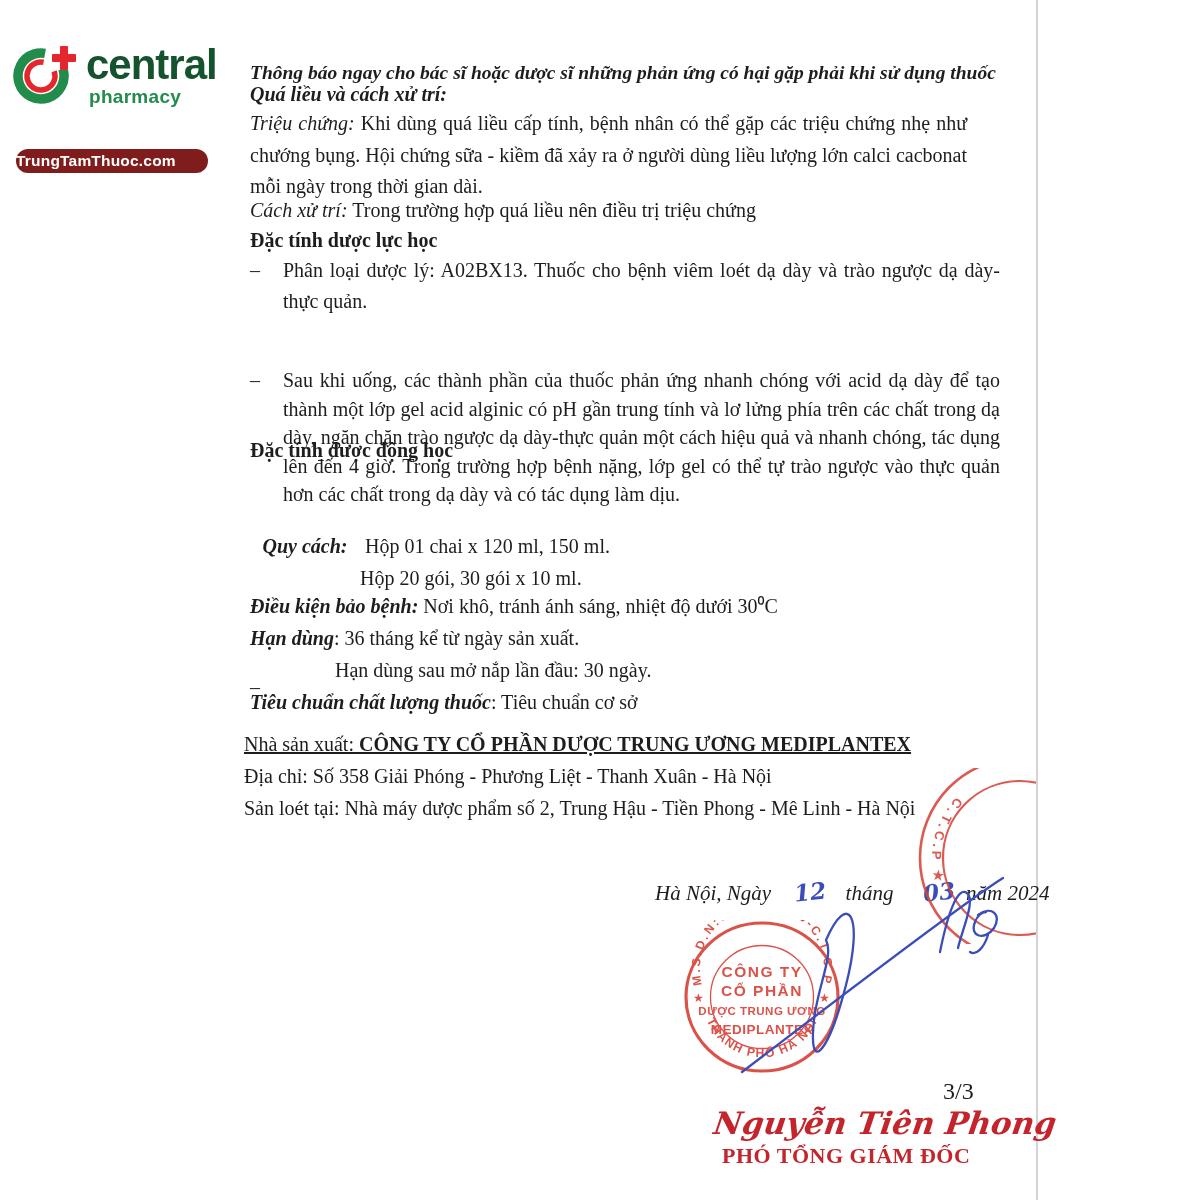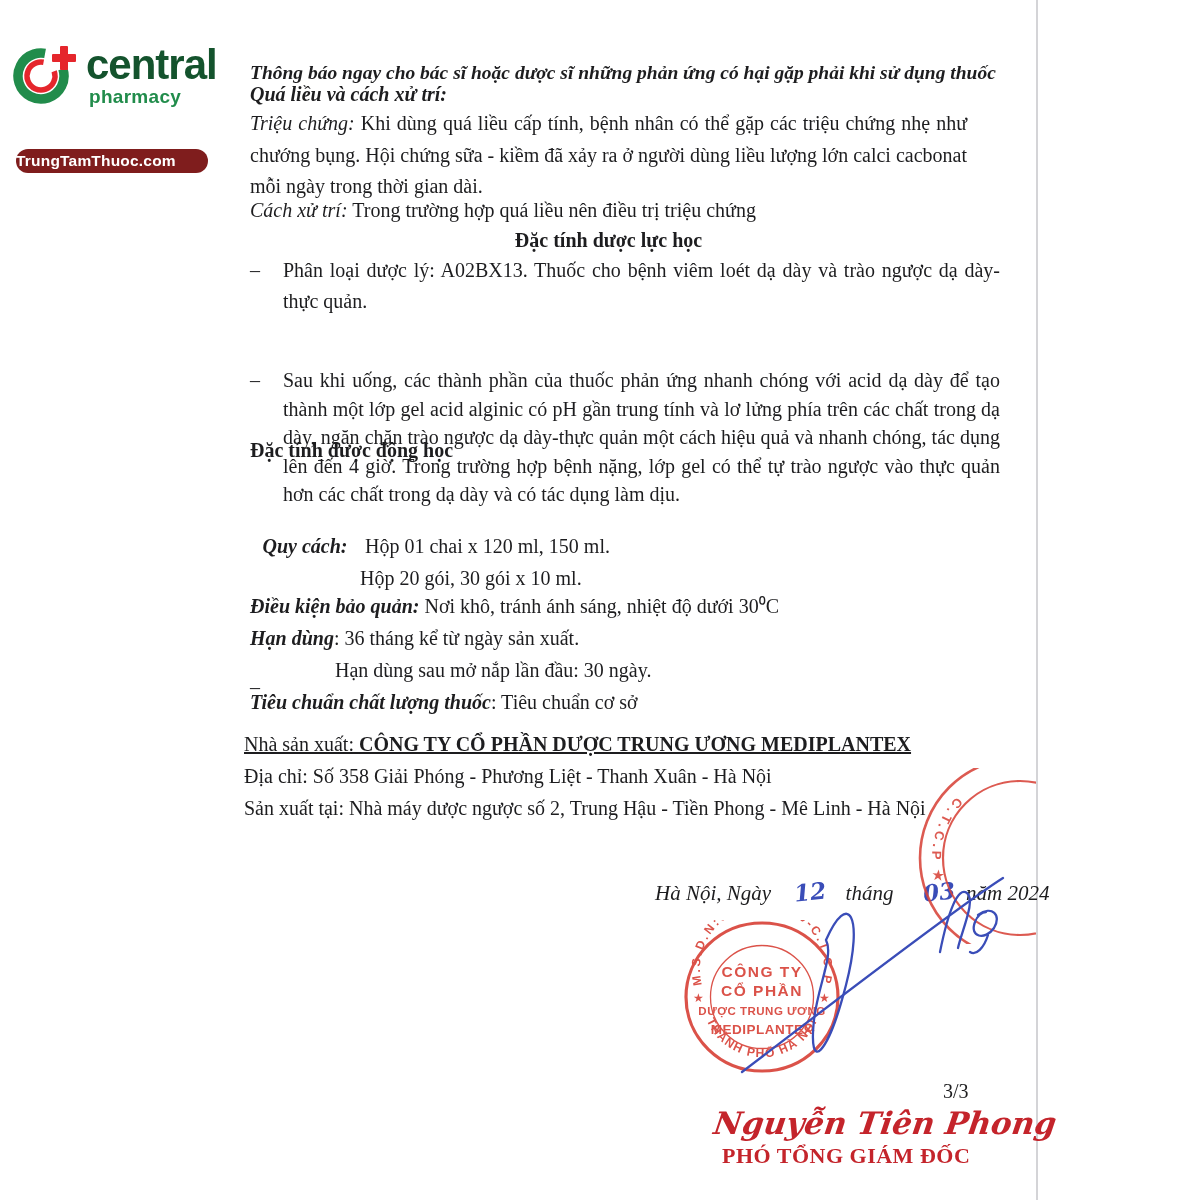--- a/index.html
+++ b/index.html
@@ -29,21 +29,21 @@
   .pageedge{left:1036px;top:0;width:2px;height:1200px;background:#c6c6ca;opacity:.75;}
   
   .dateline{left:655px;top:876px;font-size:21px;font-style:italic;white-space:nowrap;line-height:31px;}
   .ink{color:#3a4db8;font-family:"DejaVu Serif",serif;font-weight:bold;display:inline-block;
        transform:rotate(-6deg);font-size:23px;}
   .signer-title{left:722px;top:1143px;color:#c4242b;font-weight:bold;font-size:22px;
                 letter-spacing:.5px;line-height:26px;}
   .signer-name{left:714px;top:1104px;color:#c4242b;font-weight:bold;font-style:italic;
                font-family:"DejaVu Serif",serif;font-size:31px;line-height:38px;
                transform:skewX(-8deg);}
-  .pagenum{left:943px;top:1078px;font-size:20px;line-height:26px;}
+  .pagenum{left:943px;top:1078px;font-size:24px;line-height:26px;}
   svg{overflow:hidden;}
 </style>
 </head>
 <body>
 
 <div class="abs pageedge"></div>
 
 <div class="abs" style="left:12px;top:38px;width:66px;height:66px;">
   <svg width="66" height="66" viewBox="0 0 66 66">
     <circle cx="29" cy="38" r="23" fill="none" stroke="#218c4b" stroke-width="9.5" stroke-dasharray="119 26" transform="rotate(-18 29 38)"></circle>
@@ -65,21 +65,21 @@
 <div class="abs col t just" style="top:108px;">
   <span class="it">Triệu chứng:</span>
   <span>Khi dùng quá liều cấp tính, bệnh nhân có thể gặp các triệu chứng nhẹ như chướng bụng. Hội chứng sữa - kiềm đã xảy ra ở người dùng liều lượng lớn calci cacbonat mỗi ngày trong thời gian dài.</span>
 </div>
 
 <div class="abs col t" style="top:195px;">
   <span class="it">Cách xử trí:</span>
   <span>Trong trường hợp quá liều nên điều trị triệu chứng</span>
 </div>
 
-<div class="abs col t b" style="top:225px;text-align:center;">Đặc tính dược lực học</div>
+<div class="abs col t b" style="top:225px;">Đặc tính dược lực học</div>
 
 <div class="abs col t just bullet" style="top:255px;line-height:31px;">
   <span class="dash">–</span>
   <span>Phân loại dược lý: A02BX13. Thuốc cho bệnh viêm loét dạ dày và trào ngược dạ dày-thực quản.</span>
 </div>
 
 <div class="abs col t just bullet tight" style="top:304px;">
   <span class="dash">–</span>
   <span>Sau khi uống, các thành phần của thuốc phản ứng nhanh chóng với acid dạ dày để tạo thành một lớp gel acid alginic có pH gần trung tính và lơ lửng phía trên các chất trong dạ dày, ngăn chặn trào ngược dạ dày-thực quản một cách hiệu quả và nhanh chóng, tác dụng lên đến 4 giờ. Trong trường hợp bệnh nặng, lớp gel có thể tự trào ngược vào thực quản hơn các chất trong dạ dày và có tác dụng làm dịu.</span>
 </div>
@@ -90,40 +90,40 @@
   <span class="dash">–</span>
 </div>
 
 <div class="abs col t" style="top:531px;">
   <span class="bi" style="display:inline-block;width:110px;text-align:center;">Quy cách:</span>
   <span>Hộp 01 chai x 120 ml, 150 ml.</span>
 </div>
 <div class="abs col t" style="top:563px;padding-left:110px;">Hộp 20 gói, 30 gói x 10 ml.</div>
 
 <div class="abs col t" style="top:591px;">
-  <span class="bi">Điều kiện bảo quản:</span>
+  <span class="bi">Điều kiện bảo bệnh:</span>
   <span>Nơi khô, tránh ánh sáng, nhiệt độ dưới 30⁰C</span>
 </div>
 
 <div class="abs col t" style="top:623px;">
   <span class="bi">Hạn dùng</span><span>: 36 tháng kể từ ngày sản xuất.</span>
 </div>
 
 <div class="abs col t" style="top:655px;padding-left:85px;">Hạn dùng sau mở nắp lần đầu: 30 ngày.</div>
 
 <div class="abs col t" style="top:687px;">
   <span class="bi">Tiêu chuẩn chất lượng thuốc</span><span>: Tiêu chuẩn cơ sở</span>
 </div>
 
 <div class="abs t" style="left:244px;top:729px;width:730px;text-decoration:underline;">
   <span>Nhà sản xuất:</span>
   <span class="b">CÔNG TY CỔ PHẦN DƯỢC TRUNG ƯƠNG MEDIPLANTEX</span>
 </div>
 <div class="abs t" style="left:244px;top:761px;width:730px;">Địa chỉ: Số 358 Giải Phóng - Phương Liệt - Thanh Xuân - Hà Nội</div>
-<div class="abs t" style="left:244px;top:793px;width:730px;">Sản xuất tại: Nhà máy dược ngược số 2, Trung Hậu - Tiền Phong - Mê Linh - Hà Nội</div>
+<div class="abs t" style="left:244px;top:793px;width:730px;">Sản loét tại: Nhà máy dược phẩm số 2, Trung Hậu - Tiền Phong - Mê Linh - Hà Nội</div>
 
 <div class="abs dateline">
   <span>Hà Nội, Ngày</span>
   <span class="ink" style="margin:0 14px 0 18px;">12</span>
   <span>tháng</span>
   <span class="ink" style="margin:0 6px 0 24px;">03</span>
   <span>năm 2024</span>
 </div>
 
 <div class="abs" style="left:898px;top:768px;width:138px;height:176px;opacity:.88;">

